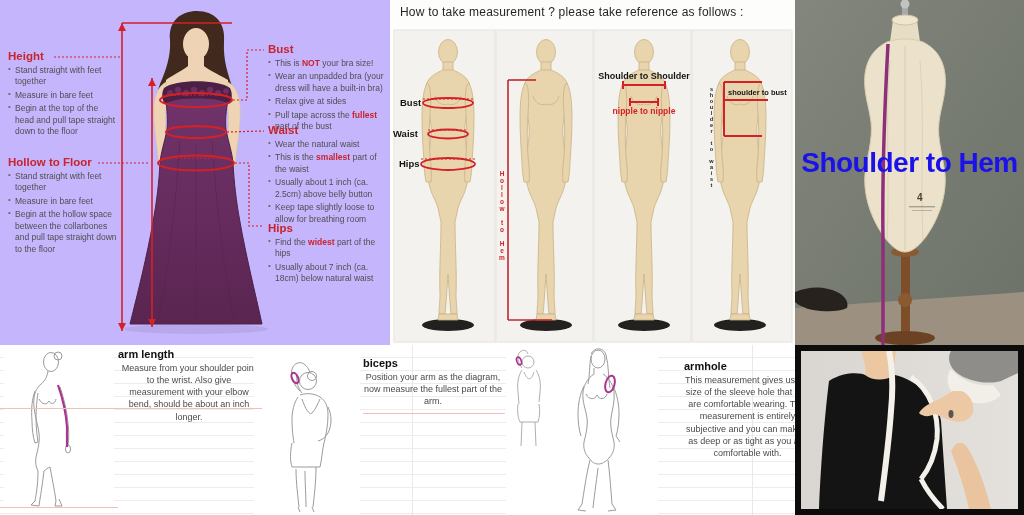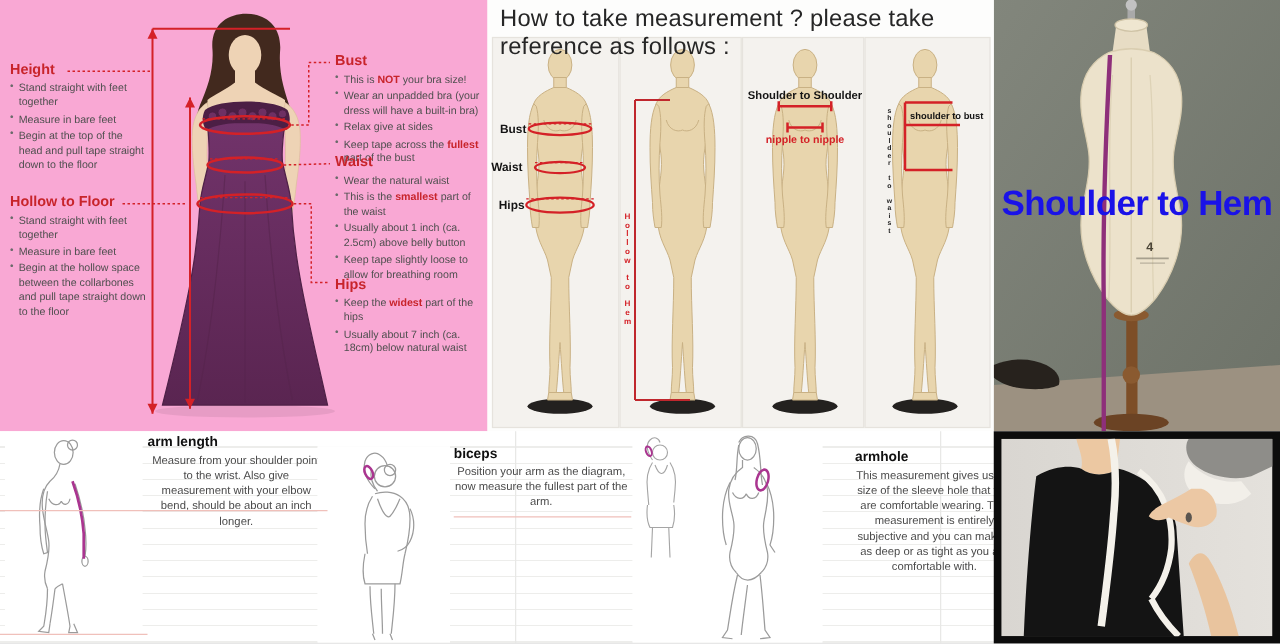--- a/index.html
+++ b/index.html
@@ -1,30 +1,30 @@
 <!DOCTYPE html>
 <html><head>
 <meta charset="utf-8">
 <style>
   html,body{margin:0;padding:0;background:#9a9a9a;}
   #stage{position:relative;width:1024px;height:515px;background:#ffffff;overflow:hidden;
          font-family:"Liberation Sans",sans-serif;}
   section{position:absolute;}
   
-  .panel-left{left:0;top:0;width:390px;height:345px;background:#f9a8d4;}
+  .panel-left{left:0;top:0;width:390px;height:345px;background:#c4b5fd;}
   .model{position:absolute;left:0;top:0;width:390px;height:345px;}
   .mblock{position:absolute;}
   .mtitle{font-size:11.5px;font-weight:bold;color:#c8242b;margin-bottom:3px;}
   .mblock ul{list-style:none;margin:0;padding:0;}
   .mblock li{position:relative;padding-left:7px;font-size:8.5px;line-height:1.35;color:#4f4f4f;margin-bottom:2px;}
   .mblock li::before{content:"\2022";position:absolute;left:0;top:-1px;font-size:8px;color:#6a6a6a;}
   .em{color:#c8242b;font-weight:bold;text-align:right;}
   
   .panel-mid{left:390px;top:0;width:405px;height:345px;background:#fdfdfc;}
-  .mid-header{position:absolute;left:10px;top:5px;font-size:19px;color:#262626;letter-spacing:.2px;}
+  .mid-header{position:absolute;left:10px;top:5px;font-size:12px;color:#262626;letter-spacing:.2px;}
   .mid-svg{position:absolute;left:0;top:0;width:405px;height:345px;}
   .mid-svg text{font-family:"Liberation Sans",sans-serif;}
   .vlabel{position:absolute;writing-mode:vertical-rl;text-orientation:upright;font-weight:bold;line-height:1;white-space:nowrap;}
   .vlabel.red{color:#d42127;font-size:6.5px;}
   .vlabel.blk{color:#1c1c1c;font-size:5.5px;}
   
   .panel-rt{left:795px;top:0;width:229px;height:345px;}
   .panel-rt svg{position:absolute;left:0;top:0;width:229px;height:345px;}
   .rt-caption{position:absolute;left:2px;top:147px;width:225px;text-align:center;
               font-weight:bold;font-size:28px;color:#1a12e8;letter-spacing:-.5px;}
@@ -131,38 +131,38 @@
         <li>Begin at the hollow space between the collarbones and pull tape straight down to the floor</li>
       </ul>
     </div>
 
     <div class="mblock" style="left:268px;top:43px;width:120px">
       <div class="mtitle">Bust</div>
       <ul>
         <li><span>This is </span><span class="em">NOT</span><span> your bra size!</span></li>
         <li>Wear an unpadded bra (your dress will have a built-in bra)</li>
         <li>Relax give at sides</li>
-        <li><span>Keep tape across the </span><span class="em">fullest</span><span> part of the bust</span></li>
+        <li><span>Pull tape across the </span><span class="em">fullest</span><span> part of the bust</span></li>
       </ul>
     </div>
 
     <div class="mblock" style="left:268px;top:124px;width:120px">
       <div class="mtitle">Waist</div>
       <ul>
         <li>Wear the natural waist</li>
         <li><span>This is the </span><span class="em">smallest</span><span> part of the waist</span></li>
         <li>Usually about 1 inch (ca. 2.5cm) above belly button</li>
         <li>Keep tape slightly loose to allow for breathing room</li>
       </ul>
     </div>
 
     <div class="mblock" style="left:268px;top:222px;width:120px">
       <div class="mtitle">Hips</div>
       <ul>
-        <li><span>Keep the </span><span class="em">widest</span><span> part of the hips</span></li>
+        <li><span>Find the </span><span class="em">widest</span><span> part of the hips</span></li>
         <li>Usually about 7 inch (ca. 18cm) below natural waist</li>
       </ul>
     </div>
   </section>
 
   <section class="panel-mid">
     <svg class="mid-svg" viewBox="0 0 405 345">
       <defs>
         <symbol id="mann" viewBox="0 0 100 300">
           <ellipse cx="50" cy="289" rx="26" ry="6" fill="#23211f"></ellipse>

